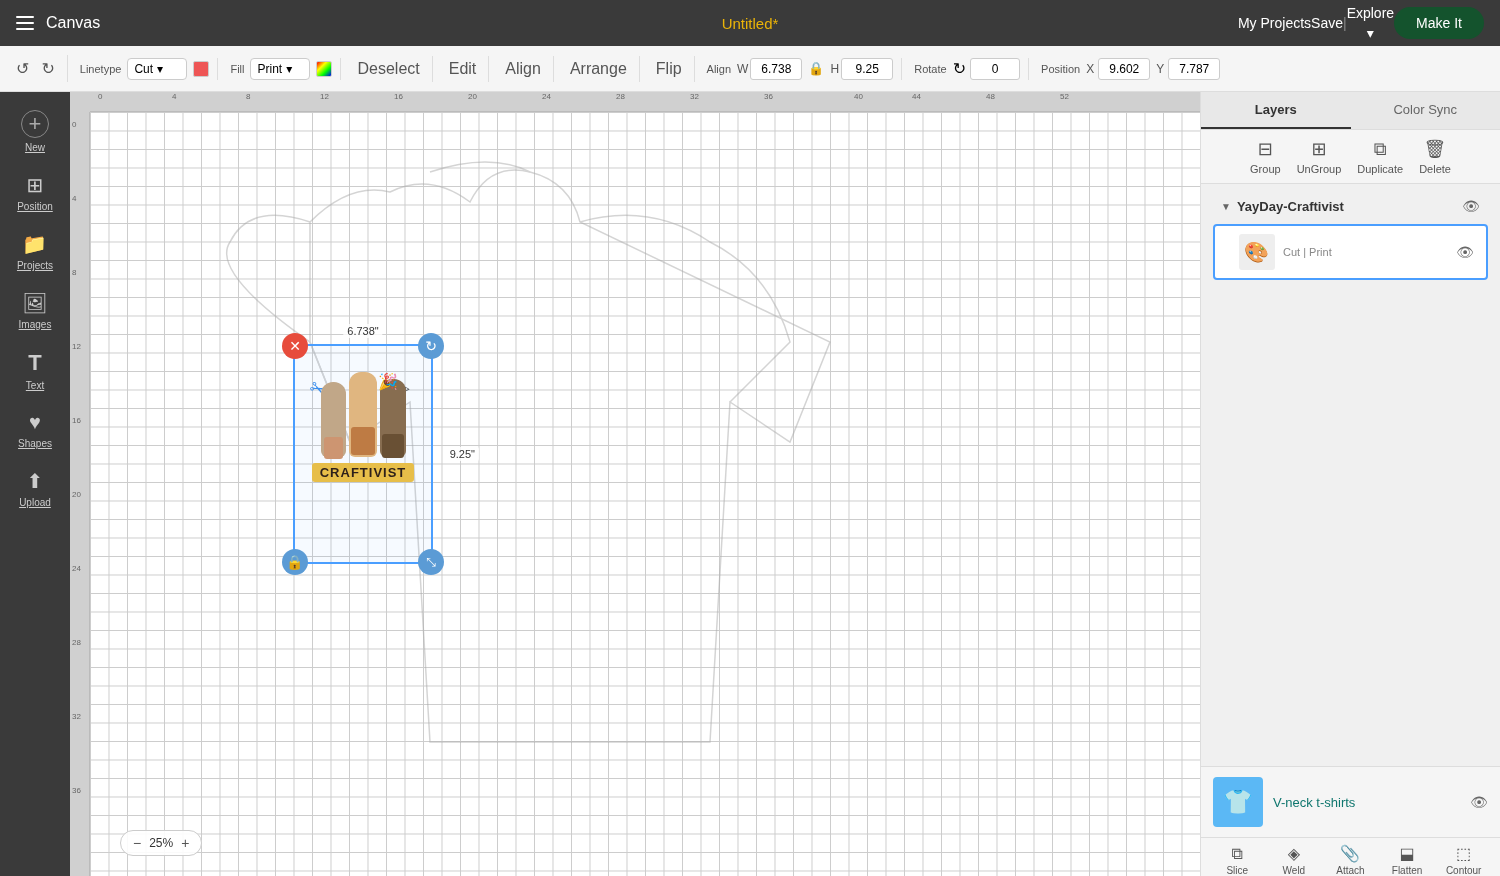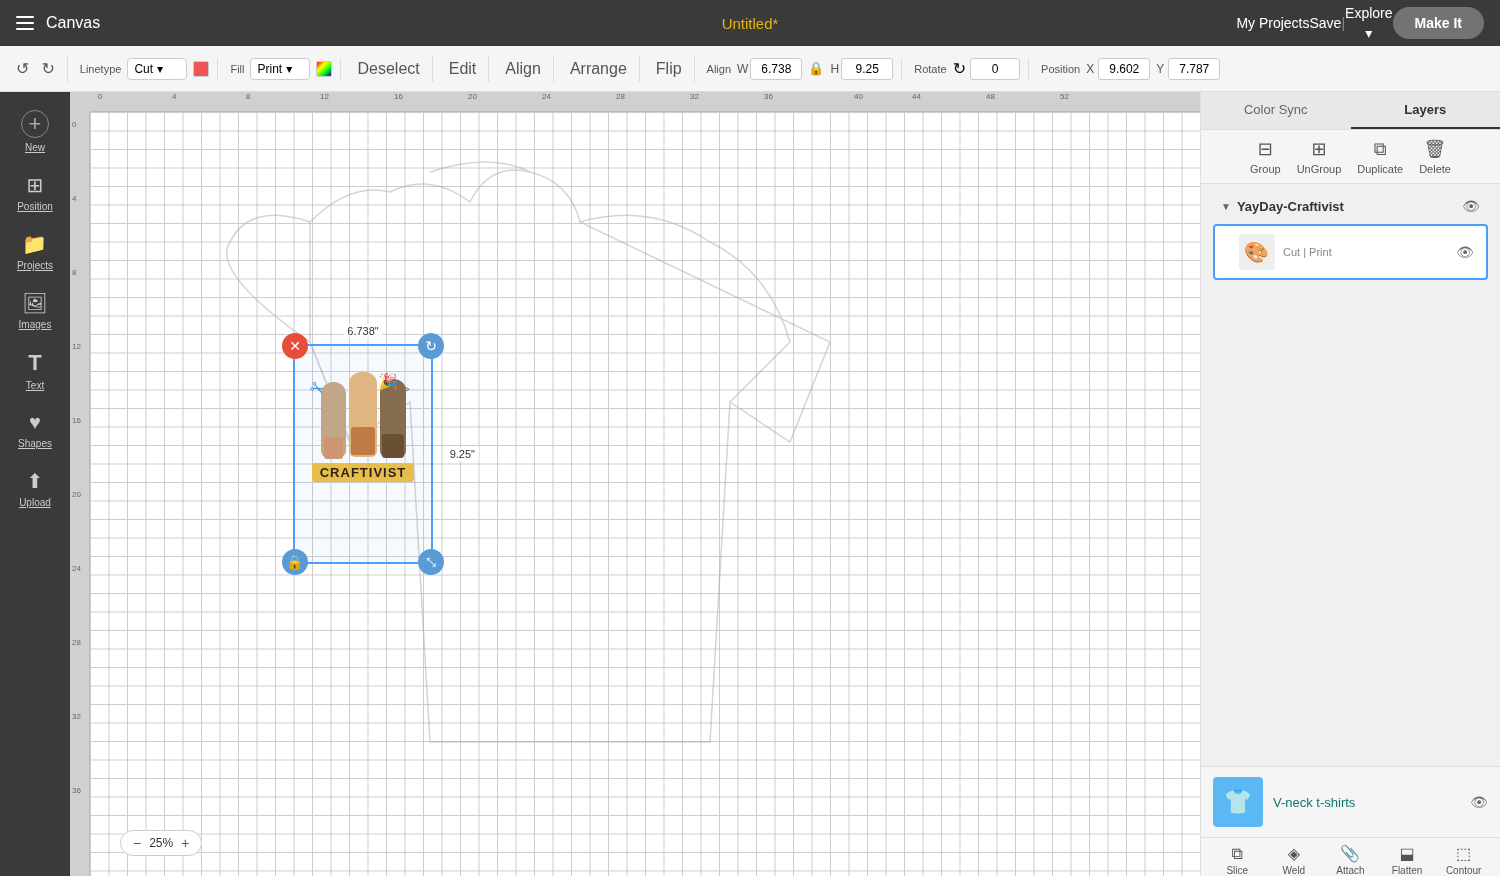--- a/index.html
+++ b/index.html
@@ -11,21 +11,21 @@
       padding: 0 16px; gap: 12px; position: relative;
     }
     .hamburger { display: flex; flex-direction: column; gap: 4px; cursor: pointer; }
     .hamburger span { display: block; width: 18px; height: 2px; background: #fff; border-radius: 1px; }
     .app-title { color: #fff; font-size: 16px; font-weight: 500; }
     .doc-title { position: absolute; left: 50%; transform: translateX(-50%); color: #eab308; font-size: 15px; }
     .nav-right { margin-left: auto; display: flex; align-items: center; }
     .nav-btn { color: #fff; font-size: 14px; cursor: pointer; background: none; border: none; }
     .nav-divider { color: #888; font-size: 14px; }
     .explore-btn { display: flex; align-items: center; gap: 4px; color: #fff; font-size: 14px; cursor: pointer; flex-direction: column; }
-    .make-it-btn { background: #737373; color: #fff; border: none; border-radius: 20px; padding: 8px 22px; font-size: 14px; font-weight: 700; cursor: pointer; }
+    .make-it-btn { background: #14532d; color: #fff; border: none; border-radius: 20px; padding: 8px 22px; font-size: 14px; font-weight: 400; cursor: pointer; }
 
     
     .toolbar {
       display: flex; align-items: center; background: #f5f5f5; height: 46px;
       padding: 0 12px; gap: 8px; border-bottom: 1px solid #ddd;
     }
     .toolbar-group { display: flex; align-items: center; gap: 6px; padding-right: 8px; border-right: 1px solid #ddd; margin-right: 4px; }
     .toolbar-group:last-child { border-right: none; }
     .undo-redo { display: flex; gap: 4px; }
     .tb-icon-btn { background: none; border: none; cursor: pointer; color: #555; font-size: 16px; padding: 4px; border-radius: 3px; }
@@ -465,22 +465,22 @@
         <button class="zoom-btn">−</button>
         <span class="zoom-label">25%</span>
         <button class="zoom-btn">+</button>
       </div>
     </div>
   </div>
 
   <div class="right-panel">
 
     <div class="panel-tabs">
+      <div class="panel-tab active">Layers</div>
       <div class="panel-tab">Color Sync</div>
-      <div class="panel-tab active">Layers</div>
     </div>
 
     <div class="layer-panel">
 
       <div class="layer-toolbar">
         <button class="layer-tool-btn">
           <span class="layer-tool-icon">⊟</span>
           <span>Group</span>
         </button>
         <button class="layer-tool-btn">

